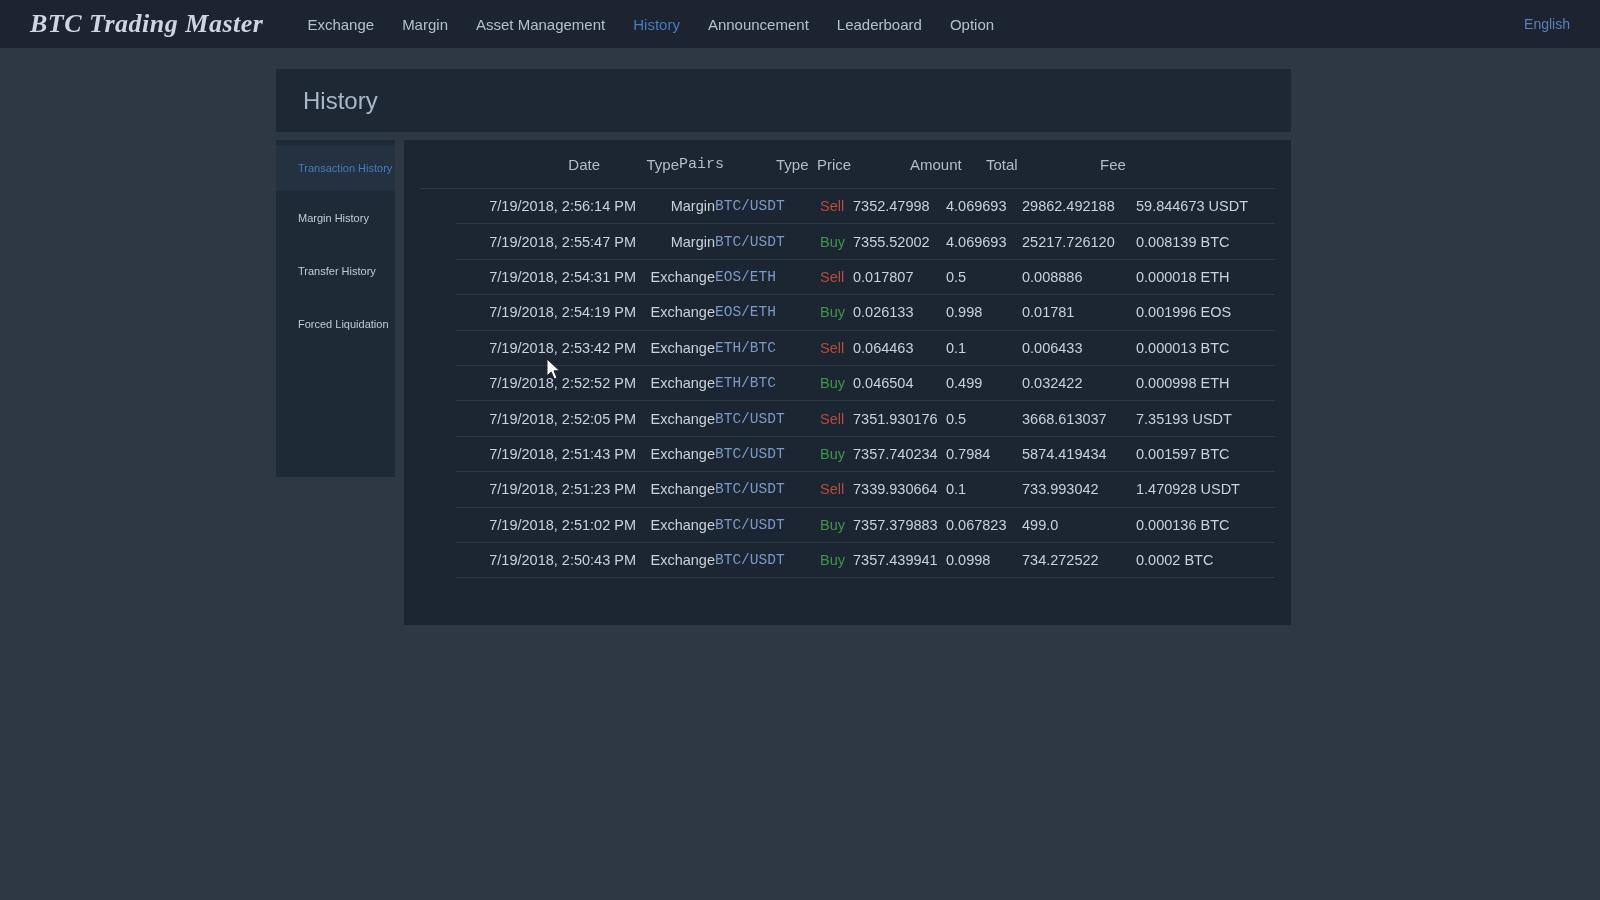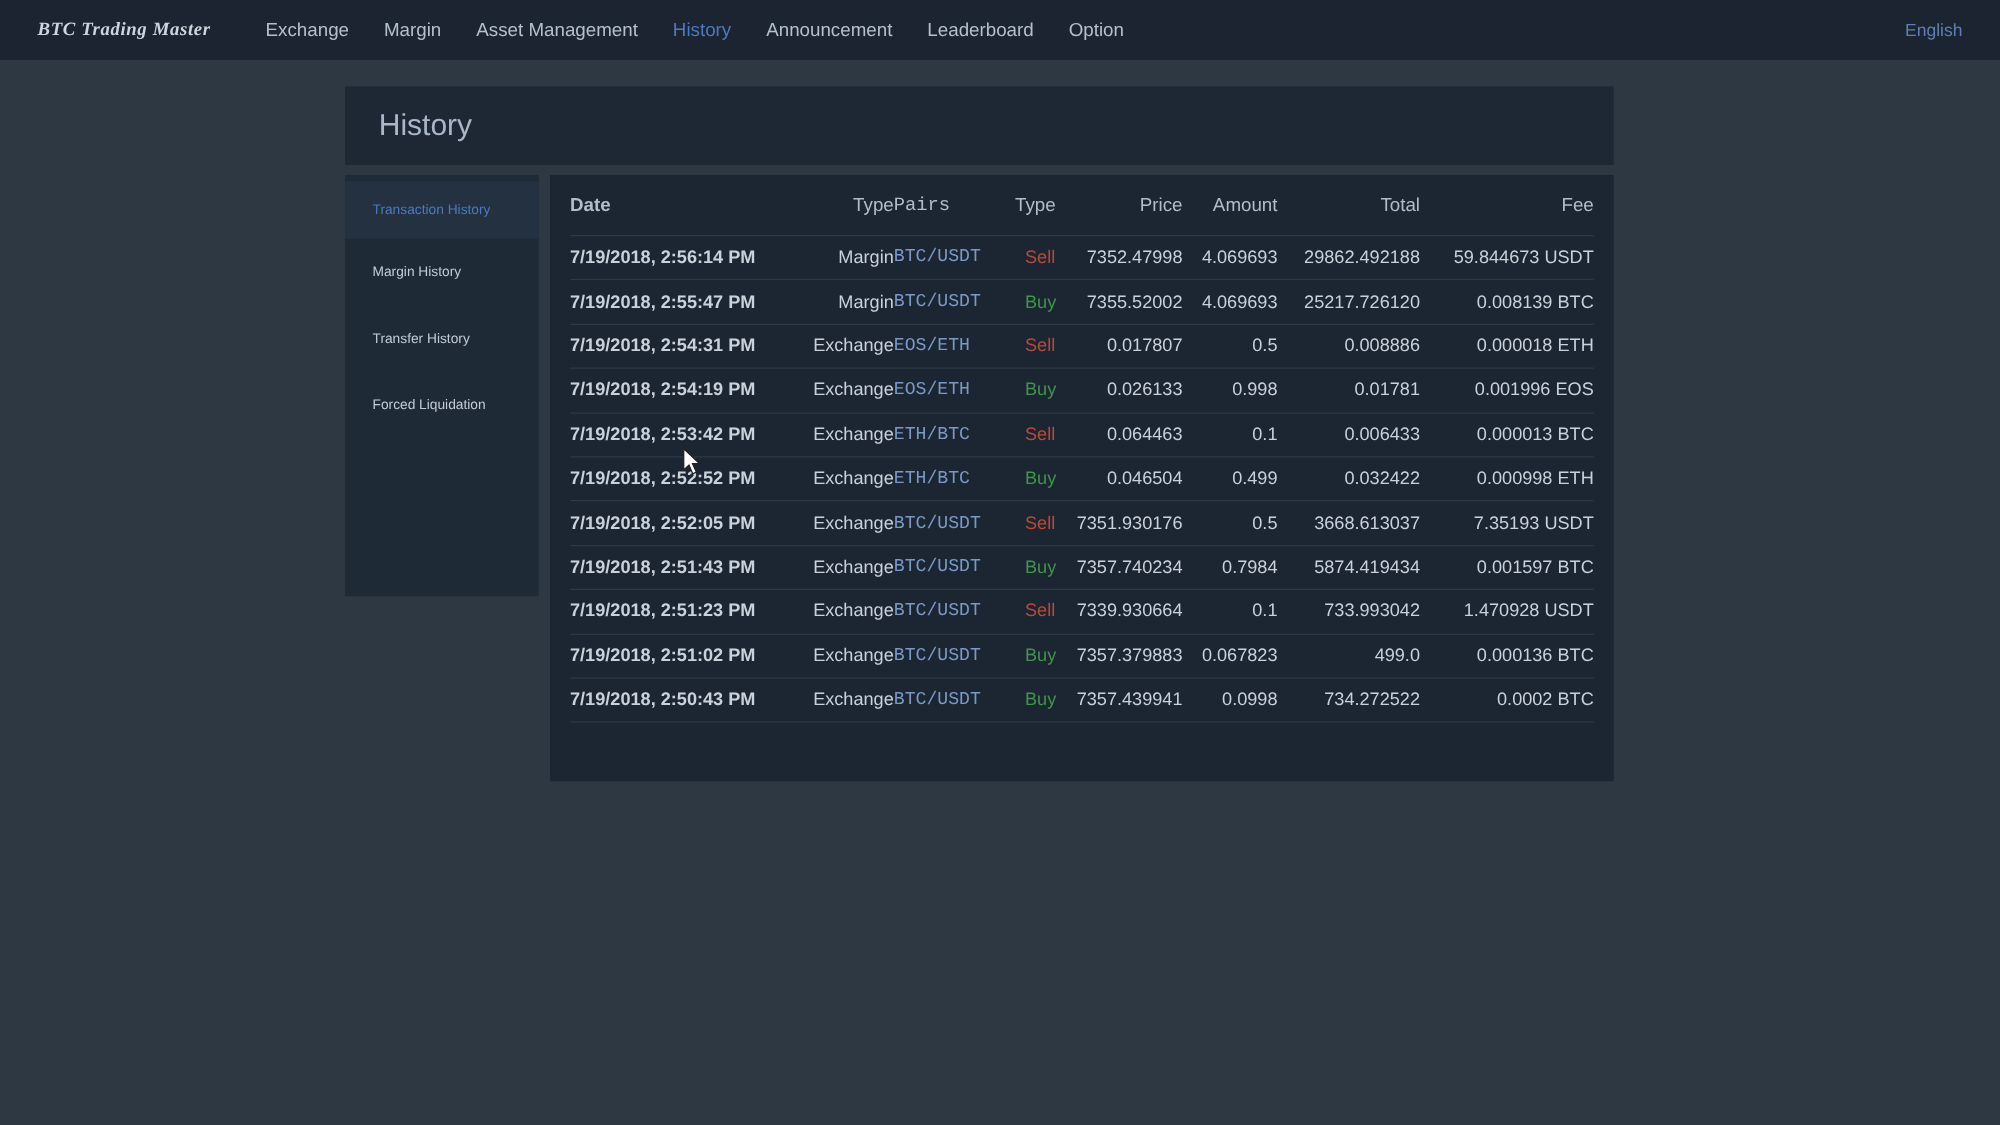--- a/index.html
+++ b/index.html
@@ -17,21 +17,21 @@
     position:relative;
   }
   
   .navbar{
     height:48px; background:var(--navbar-bg);
     display:flex; align-items:center; padding:0 30px;
   }
   .logo{
     font-family:"Liberation Serif", serif;
     font-style:italic; font-weight:bold;
-    font-size:15px; color:#cdd5de; letter-spacing:.5px;
+    font-size:26px; color:#cdd5de; letter-spacing:.5px;
     cursor:pointer; white-space:nowrap;
   }
   .nav-links{display:flex; margin-left:30px;}
   .nav-link{
     font-size:15px; color:#b4c0cd; padding:14px 14px; cursor:pointer; white-space:nowrap;
   }
   .nav-link.active{color:var(--accent);}
   .lang-link{margin-left:auto; font-size:14px; color:var(--lang); cursor:pointer;}
   
   .container{margin:21px 0 0 276px; width:1015px;}
@@ -45,28 +45,28 @@
   .sidebar{width:157px; background:var(--sidebar); height:337px; padding-top:5px;}
   .side-item{
     height:53px; display:flex; align-items:center;
     padding-left:22px; font-size:11px; color:#c3ccd5; cursor:pointer;
   }
   .side-item.active{height:46px; background:var(--active-item); color:var(--accent);}
   
   .table-panel{flex:1; margin-left:9px; background:var(--panel); min-height:485px; padding:0 16px;}
   .tgrid{display:grid; grid-template-columns:180px 79px 88px 50px 93px 76px 114px 139px; align-items:center;}
   .thead{height:49px; border-bottom:1px solid var(--sep); color:#b2bdc9; font-size:15px;}
-  .trow{height:35.4px; border-bottom:1px solid var(--sep); font-size:14.5px;}
-  .c-date{text-align:left;font-weight:bold;}
+  .trow{height:35.4px; border-bottom:1px solid var(--sep); font-size:14.5px;margin-left:36px;}
+  .c-date{text-align:right;}
   .c-type{text-align:right;}
   .c-pairs{text-align:left; color:var(--pairs); cursor:pointer;font-family:Liberation Mono, monospace;}
   .c-side{text-align:left; padding-left:17px;}
   .c-side.sell{color:var(--sell);}
   .c-side.buy{color:var(--buy);}
-  .c-price,.c-amount,.c-total,.c-fee{text-align:right;}
+  .c-price,.c-amount,.c-total,.c-fee{}
   .thead .c-side{padding-left:9px; color:#b2bdc9;}
   .thead .c-pairs{color:#b2bdc9; cursor:default;}
   
   .cursor{position:absolute; left:546px; top:358px; pointer-events:none;}
 </style>
 </head>
 <body>
 
 <header class="navbar">
   <div class="logo">BTC Trading Master</div>

